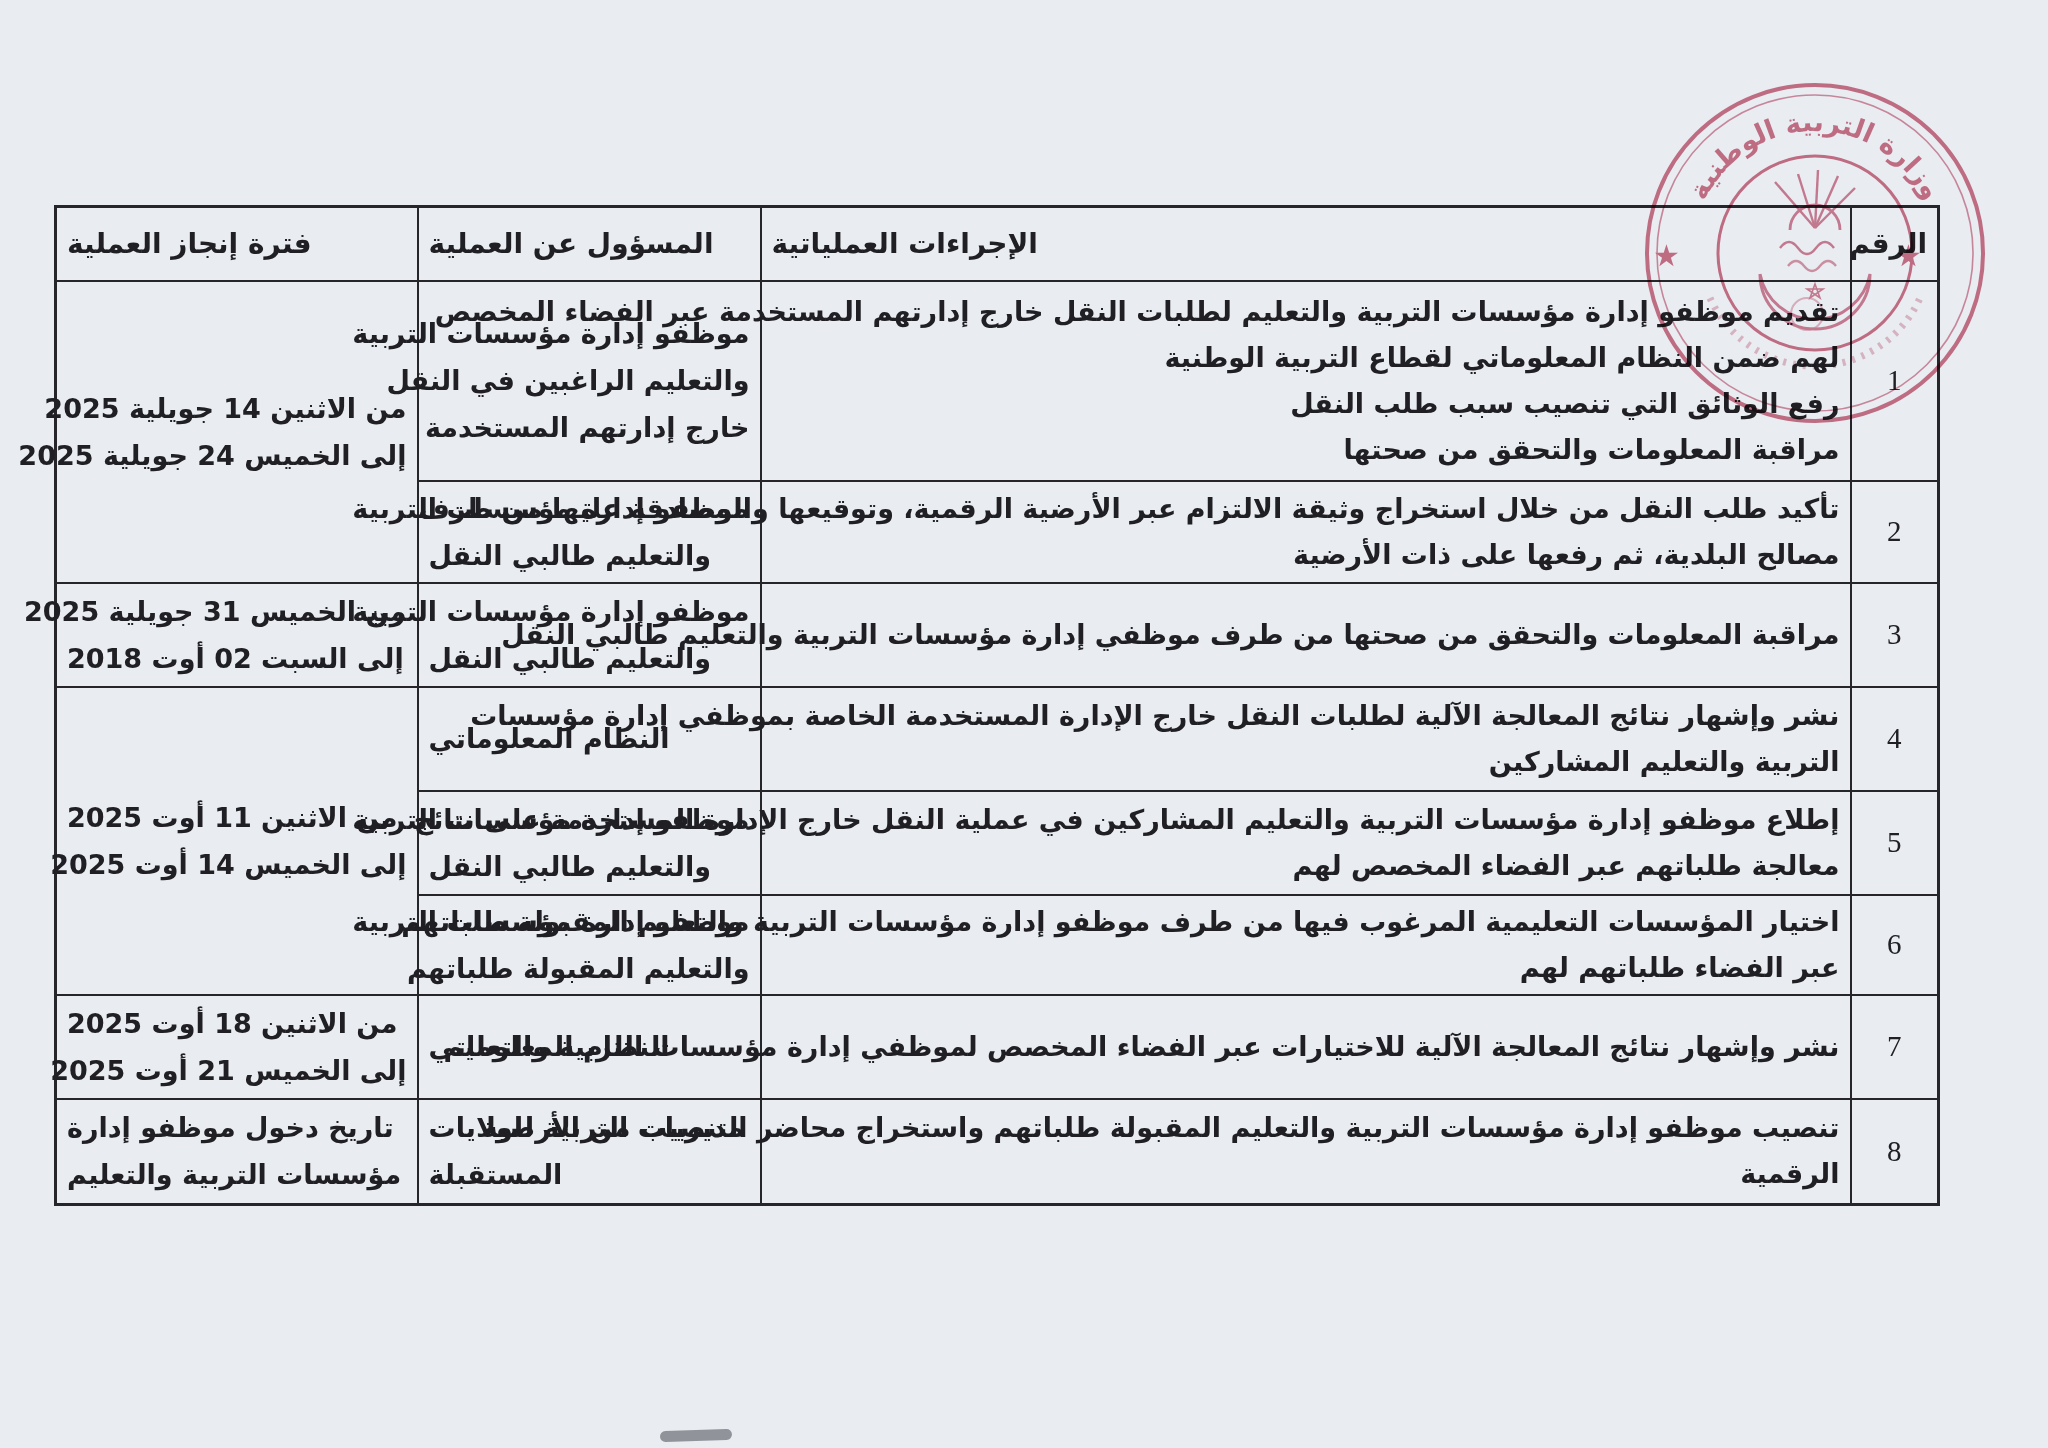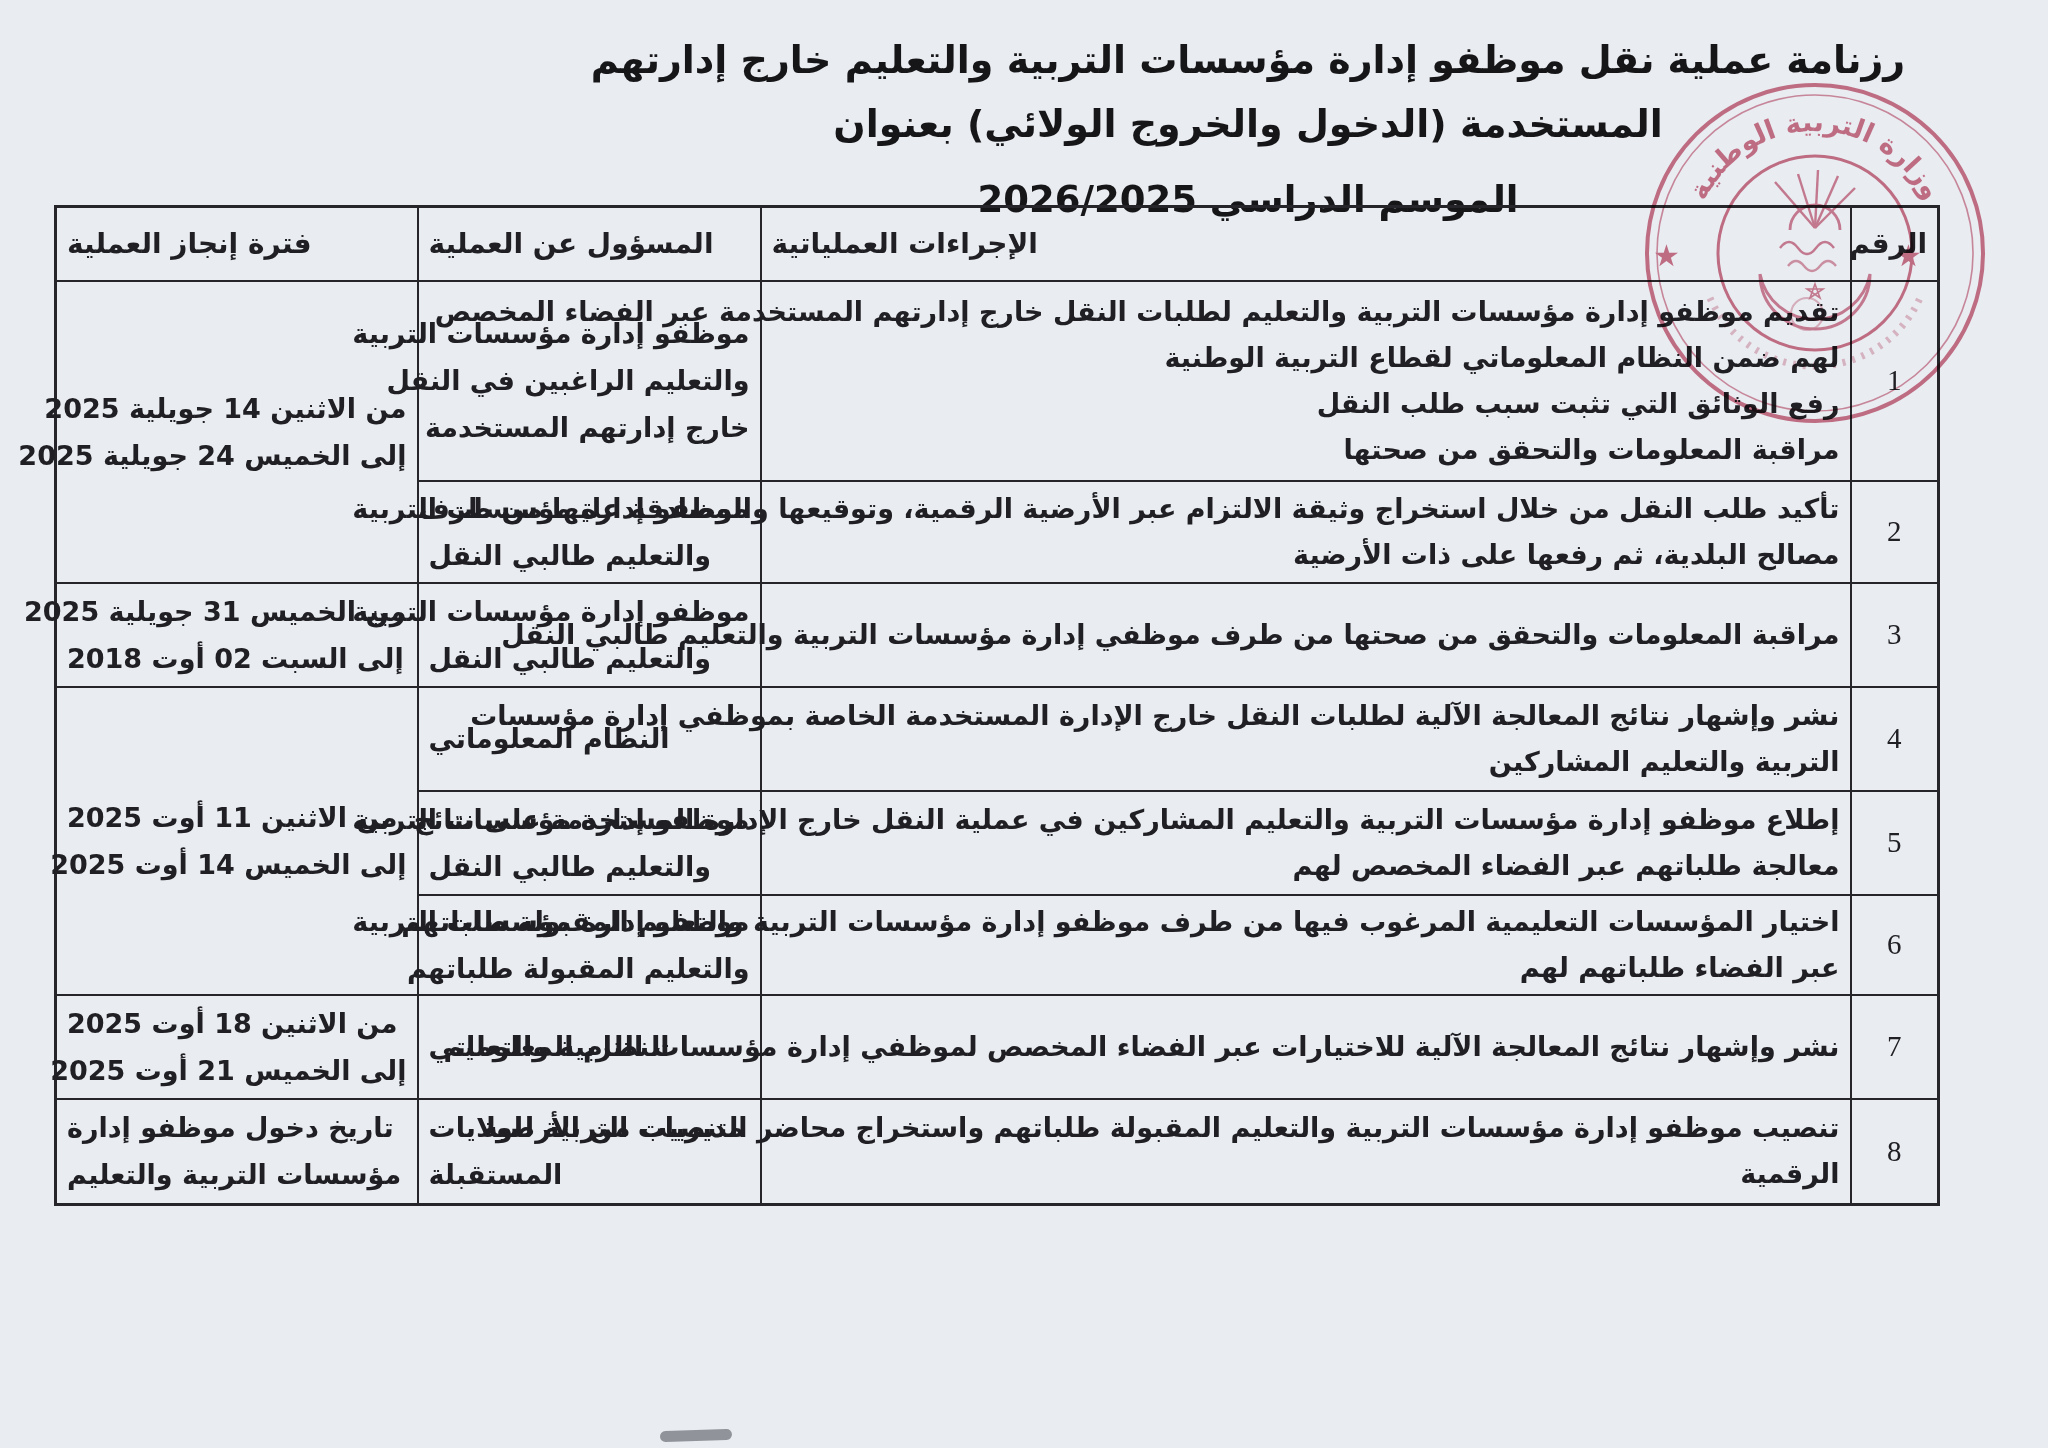--- a/index.html
+++ b/index.html
@@ -75,24 +75,20 @@
   .smudge{
     position:absolute;top:1430px;left:660px;width:72px;height:11px;
     background:#474c52;opacity:.55;border-radius:6px;transform:rotate(-2deg);
   }
 </style>
 </head>
 <body>
 
 <div class="page">
 
-  <div class="title-block">
-    <div class="title-line1">رزنامة عملية نقل موظفو إدارة مؤسسات التربية والتعليم خارج إدارتهم المستخدمة (الدخول والخروج الولائي) بعنوان</div>
-    <div class="title-line2">الموسم الدراسي 2026/2025</div>
-  </div>
 
   <div class="table-wrap">
     <table class="sched" dir="rtl">
       <colgroup>
           <col class="c-num">
           <col class="c-proc">
           <col class="c-resp">
           <col class="c-period">
         </colgroup>
       <tbody>
@@ -101,21 +97,21 @@
         <th>الإجراءات العملياتية</th>
         <th>المسؤول عن العملية</th>
         <th>فترة إنجاز العملية</th>
       </tr>
 
       <tr class="row1">
         <td class="num">1</td>
         <td class="proc">
           <div class="line">تقديم موظفو إدارة مؤسسات التربية والتعليم لطلبات النقل خارج إدارتهم المستخدمة عبر الفضاء المخصص</div>
           <div class="line">لهم ضمن النظام المعلوماتي لقطاع التربية الوطنية</div>
-          <div class="line">رفع الوثائق التي تثبت سبب طلب النقل</div>
+          <div class="line">رفع الوثائق التي تنصيب سبب طلب النقل</div>
           <div class="line">مراقبة المعلومات والتحقق من صحتها</div>
         </td>
         <td class="resp">
           <div class="line">موظفو إدارة مؤسسات التربية</div>
           <div class="line">والتعليم الراغبين في النقل</div>
           <div class="line">خارج إدارتهم المستخدمة</div>
         </td>
         <td class="period" rowspan="2">
           <div class="line">من الاثنين 14 جويلية 2025</div>
           <div class="line">إلى الخميس 24 جويلية 2025</div>

